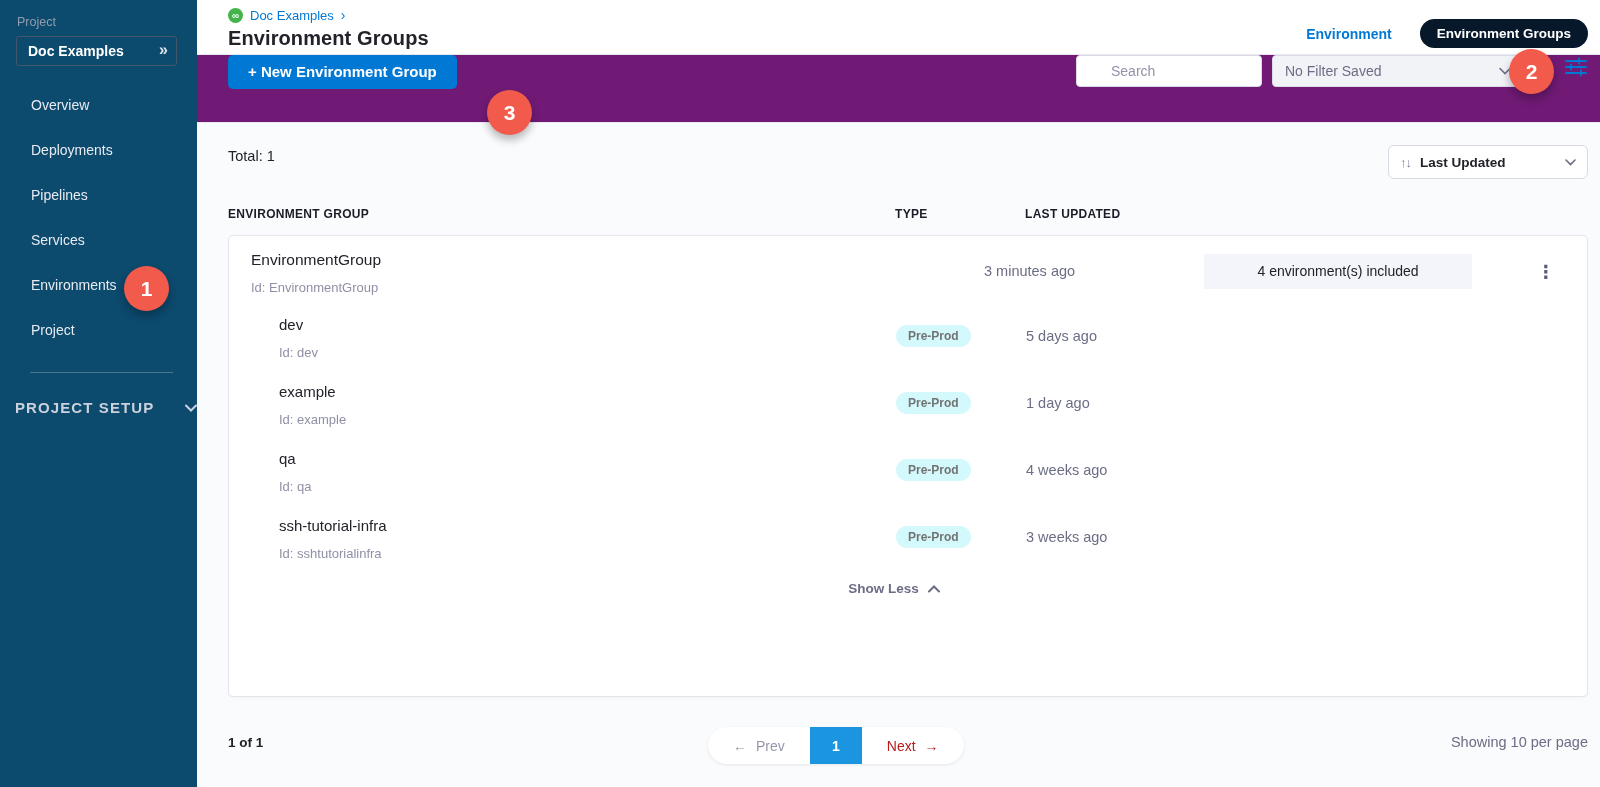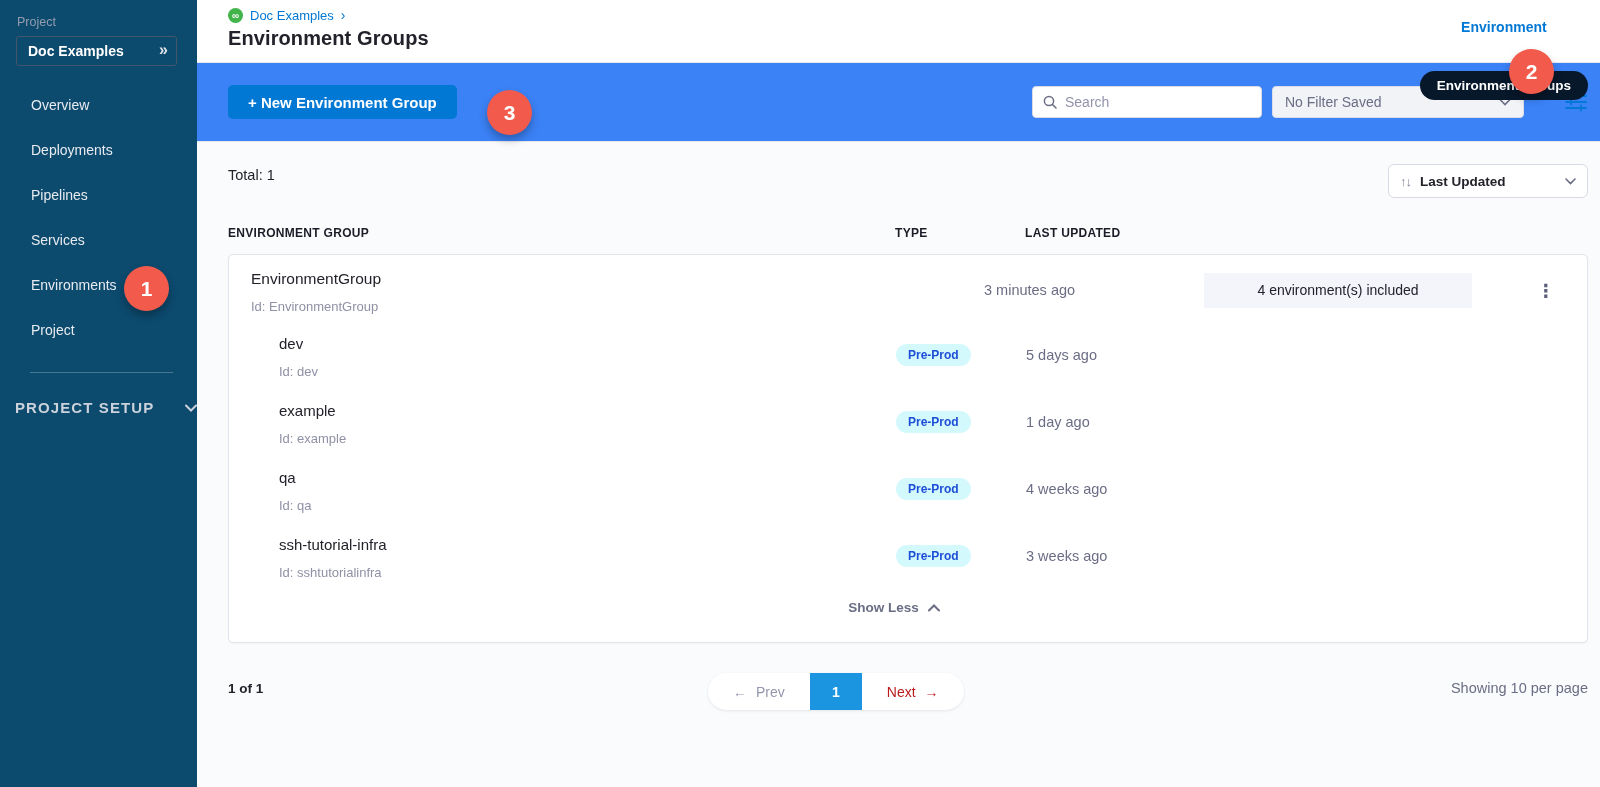--- a/index.html
+++ b/index.html
@@ -24,67 +24,67 @@
   
   .main { flex:1; display:flex; flex-direction:column; background:#fafbfc; }
 
   .page-header { height:63px; background:#fff; border-bottom:1px solid #e8e9ef; padding-left:31px; position:relative; }
   .bc-row { padding-top:8px; display:flex; align-items:center; gap:7px; }
   .bc-icon { width:15px; height:15px; border-radius:50%; background:#42b44a; color:#fff; font-size:10px;
     font-weight:700; display:flex; align-items:center; justify-content:center; }
   .bc-link { color:#0278d5; font-size:13px; font-weight:500; text-decoration:none; cursor:pointer; }
   .bc-sep { color:#0278d5; font-size:14px; margin-top:-1px; }
   .page-title { margin-top:4px; font-size:20px; font-weight:700; color:#22222a; letter-spacing:0.1px; }
-  .header-tabs { position:absolute; right:12px; top:19px; display:flex; align-items:center; gap:36px;flex-direction:column; }
+  .header-tabs { position:absolute; right:12px; top:19px; display:flex; align-items:center; gap:28px; }
   .tab-link { color:#0278d5; font-size:14px; font-weight:700; text-decoration:none; cursor:pointer; }
   .tab-pill { background:#07182b; color:#fff; font-size:13.5px; font-weight:700; padding:7px 17px;
     border-radius:17px; cursor:pointer; }
 
-  .toolbar { height:79px; background:#3b82f6; border-bottom:1px solid #e8e9ef; display:flex; align-items:center;
+  .toolbar { height:79px; background:#701a75; border-bottom:1px solid #e8e9ef; display:flex; align-items:flex-start;
     padding:0 12px 0 31px; }
   .new-btn { background:#0278d5; color:#fff; border:none; border-radius:5px; height:34px; padding:0 20px;
     font-family:inherit; font-size:15px; font-weight:700; cursor:pointer; }
   .tb-spacer { flex:1; }
-  .search-box { width:230px; height:32px; border:1px solid #d9dae5; border-radius:4px; background:#fff;
-    display:flex; align-items:center; gap:8px; padding:0 10px; margin-right:10px; }
+  .search-box { width:186px; height:32px; border:1px solid #d9dae5; border-radius:4px; background:#fff;
+    display:flex; align-items:center; gap:24px; padding:0 10px; margin-right:10px; }
   .search-box input { border:none; outline:none; flex:1; font-family:inherit; font-size:14px; color:#22222a; background:transparent; }
   .search-box input::placeholder { color:#9293ab; }
   .filter-dd { width:252px; height:32px; background:#f2f3f7; border:1px solid #dcdde6; border-radius:4px;
     display:flex; align-items:center; justify-content:space-between; padding:0 12px; margin-right:40px;
     font-size:14px; color:#6b6d85; cursor:pointer; }
   .filter-btn { width:24px; height:24px; display:flex; align-items:center; justify-content:center; cursor:pointer; }
 
   .content { flex:1; background:#fafbfc; padding:0 12px 0 31px; position:relative; }
   .list-topbar { position:relative; padding-top:24px; height:58px; }
   .total-label { font-size:14.5px; color:#22222a; }
   .sort-dd { position:absolute; right:0; top:22px; width:200px; height:34px; background:#fff;
     border:1px solid #d9dae5; border-radius:6px; display:flex; align-items:center; gap:9px; padding:0 11px;
     font-size:13.5px; font-weight:700; color:#22222a; cursor:pointer; }
   .sort-arrows { color:#7d7f96; font-size:13px; font-weight:400; letter-spacing:-1px; }
   .sort-chev { margin-left:auto; display:flex; }
 
   .cols { position:relative; margin-top:26px; height:22px; }
   .col-h { position:absolute; top:0; font-size:12px; font-weight:700; letter-spacing:0.3px; color:#1c1c28; }
   .col-group { left:0; } .col-type { left:667px; } .col-updated { left:797px; }
 
-  .card { position:relative; margin-top:6px; height:389px; background:#fff; border:1px solid #e3e4ec;
+  .card { position:relative; margin-top:6px; height:462px; background:#fff; border:1px solid #e3e4ec;
     border-radius:5px; box-shadow:0 1px 2px rgba(40,41,61,0.04); }
   .group-row { position:relative; height:72px; cursor:pointer; }
   .gname { position:absolute; left:22px; top:15px; font-size:15.5px; color:#22222a; }
   .gid { position:absolute; left:22px; top:44px; font-size:13px; color:#8f90a5; }
   .g-updated { position:absolute; left:755px; top:27px; font-size:14.5px; color:#6b6d85; }
   .included-box { position:absolute; right:115px; top:18px; width:268px; height:35px; line-height:35px;
     background:#f4f5fa; text-align:center; font-size:14px; color:#22222a; cursor:pointer; }
   .kebab { position:absolute; right:26px; top:23px; font-size:18px; font-weight:700; color:#5b5e79;
     cursor:pointer; line-height:26px; padding:0 6px; }
 
   .env-row { position:relative; height:67px; cursor:pointer; }
   .ename { position:absolute; left:50px; top:8px; font-size:15px; color:#22222a; }
   .eid { position:absolute; left:50px; top:37px; font-size:13px; color:#8f90a5; }
-  .etype { position:absolute; left:667px; top:17px; background:#d4f9fc; color:#1d4ed8; font-size:12px;
+  .etype { position:absolute; left:667px; top:17px; background:#d4f9fc; color:#737373; font-size:12px;
     font-weight:700; padding:4px 12px; border-radius:11px; }
   .eupdated { position:absolute; left:797px; top:20px; font-size:14.5px; color:#6b6d85; }
 
   .show-less { height:25px; display:flex; align-items:center; justify-content:center; gap:9px;
     font-size:13.5px; font-weight:700; color:#6b6d85; cursor:pointer; transform:translateX(-14px); }
 
   .pagination { position:relative; height:90px; }
   .pinfo { position:absolute; left:0; top:38px; font-size:13.5px; font-weight:700; color:#22222a; }
   .pager { position:absolute; left:480px; top:30px; height:37px; border-radius:19px; background:#fff;
     display:flex; align-items:stretch; overflow:hidden; box-shadow:0 1px 3px rgba(31,35,64,0.10); }

